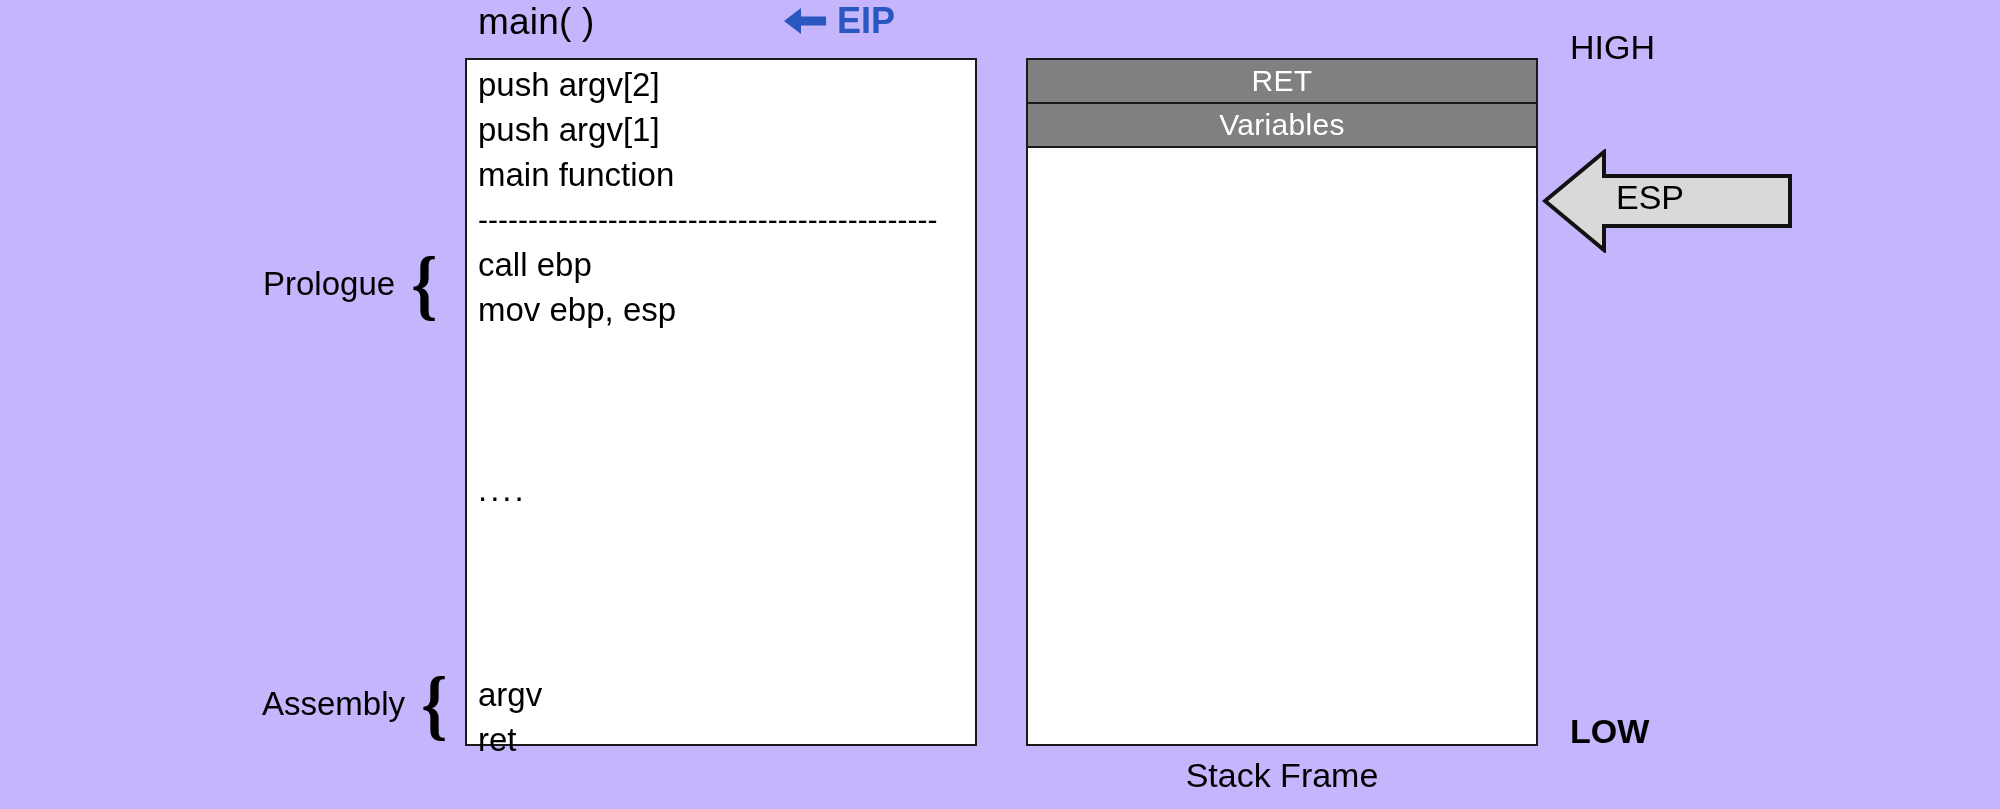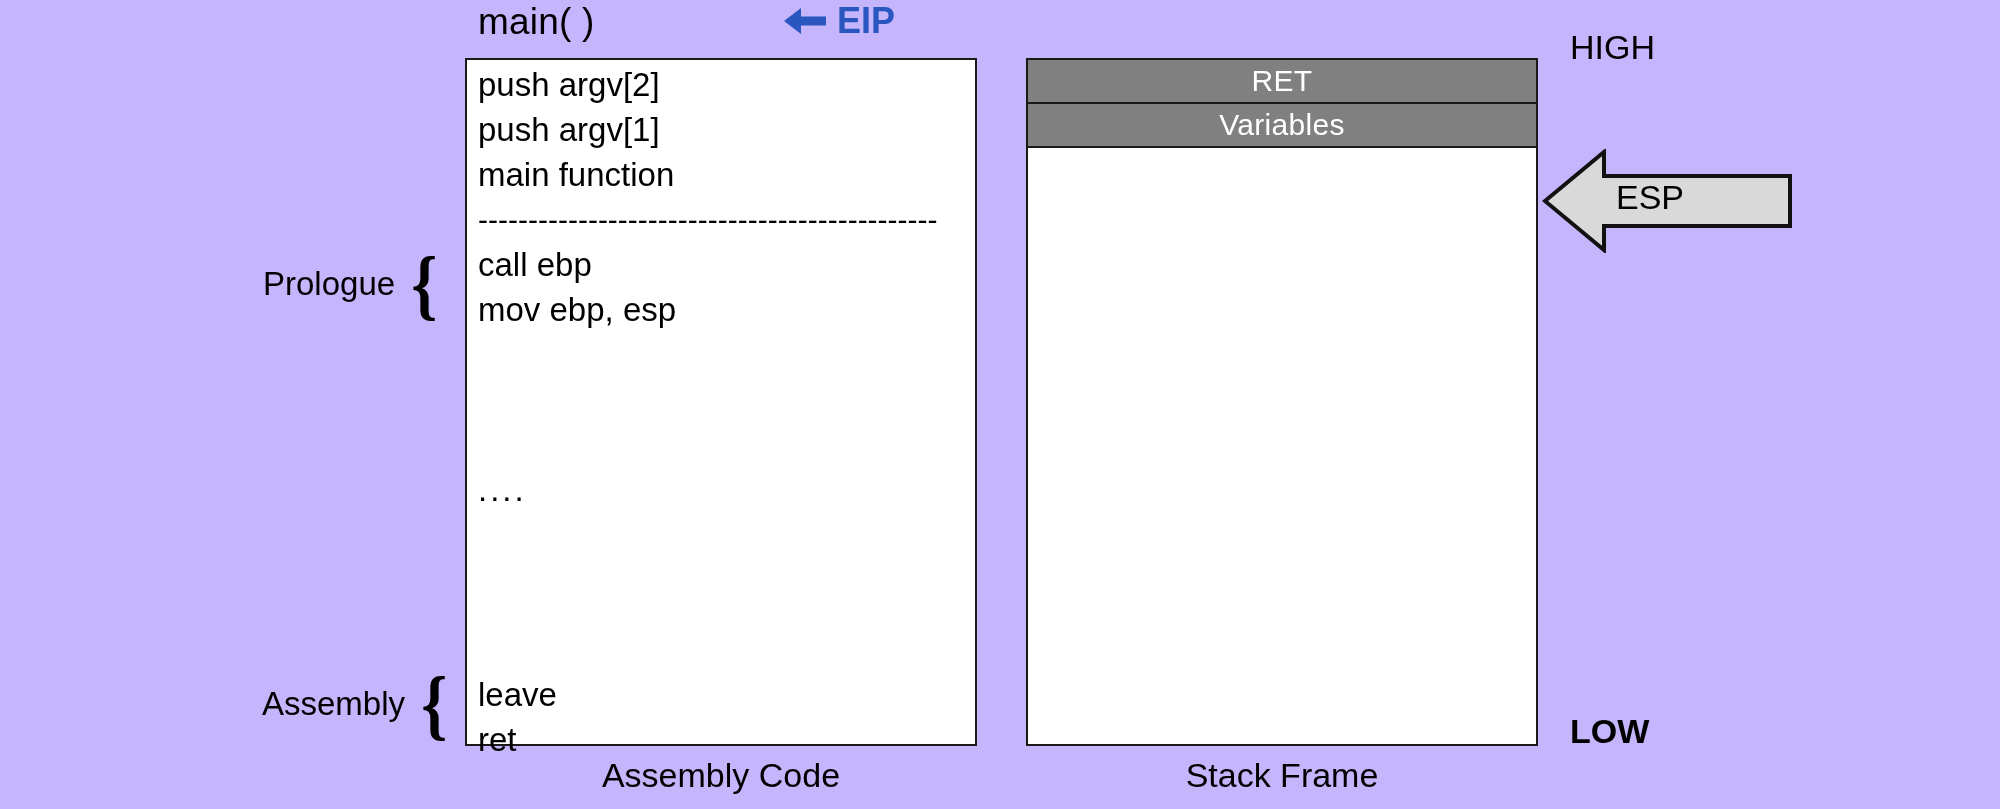--- a/index.html
+++ b/index.html
@@ -214,35 +214,34 @@
     <span class="brace-label">Prologue</span>
     <span class="brace-glyph">{</span>
   </div>
 
   <div class="abs brace-group epilogue-group">
     <span class="brace-label">Assembly</span>
     <span class="brace-glyph">{</span>
   </div>
 
   <div class="abs asm-lines" style="top:672px;">
-    <div class="asm-line">leave</div>
+    <div class="asm-line">argv</div>
     <div class="asm-line">ret</div>
   </div>
 
   <div class="abs stack-box"></div>
 
   <div class="abs stack-cells">
     <div class="stack-cell">RET</div>
     <div class="stack-cell">Variables</div>
   </div>
 
   <svg class="abs esp-arrow" viewBox="0 0 251 104">
     <path d="M3 52 L62 3 L62 27 L248 27 L248 77 L62 77 L62 101 Z" fill="#D9D9D9" stroke="#111111" stroke-width="4" stroke-linejoin="miter"></path>
   </svg>
   <div class="abs esp-label">ESP</div>
 
   <div class="abs high-label">HIGH</div>
   <div class="abs low-label">LOW</div>
 
-  <div class="abs caption caption-asm">Assembly Code</div>
   <div class="abs caption caption-stack">Stack Frame</div>
 
 </div>
 
 </body></html>

